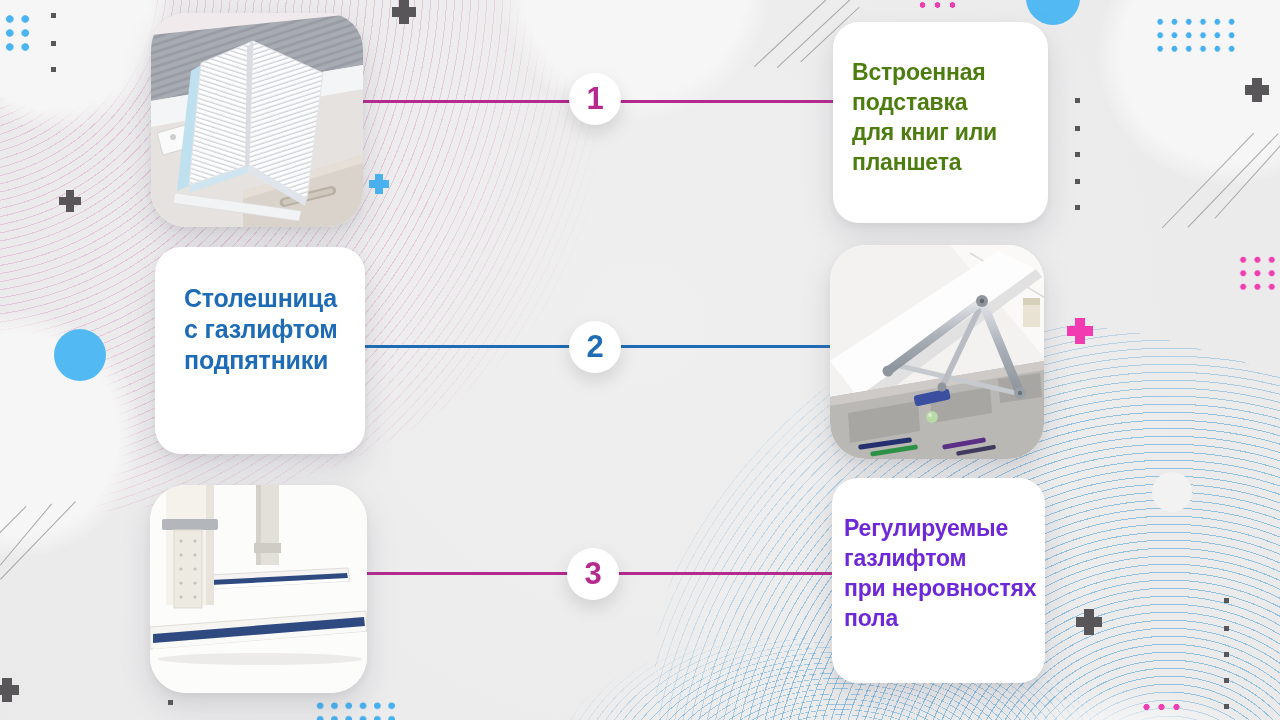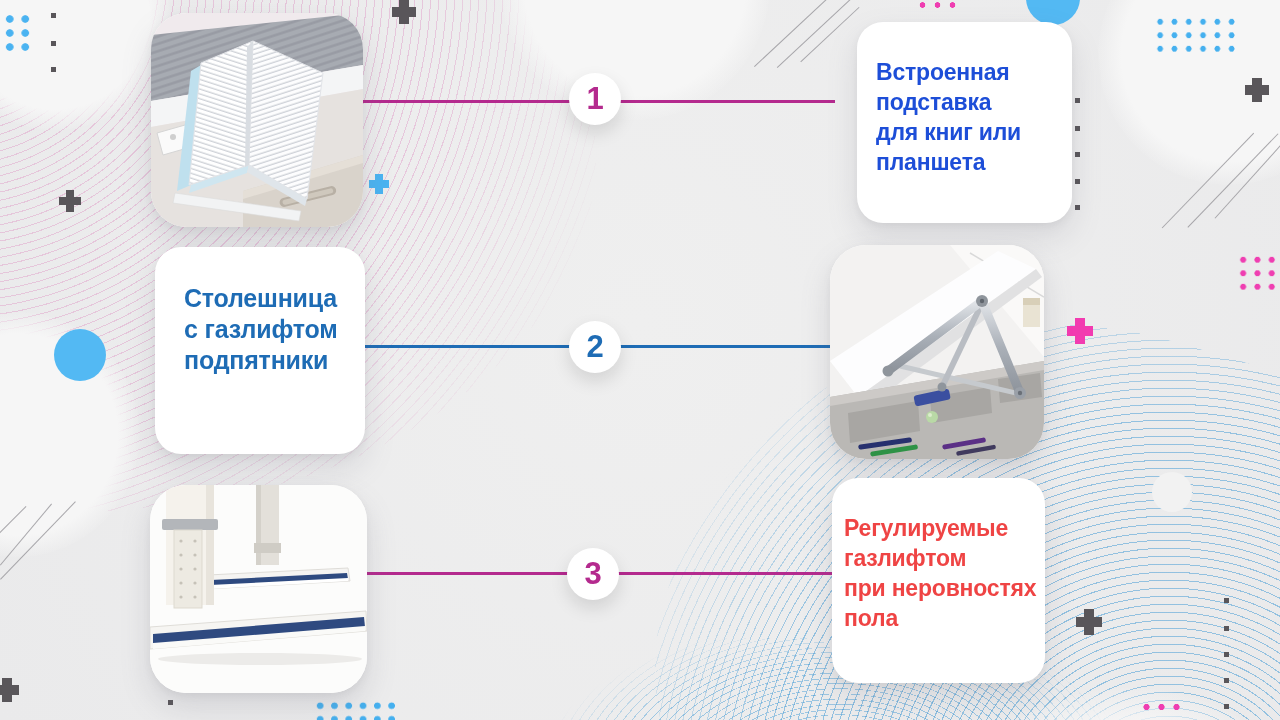--- a/index.html
+++ b/index.html
@@ -77,25 +77,25 @@
   .photo-card{position:absolute;border-radius:36px;overflow:hidden;background:#fff;
      box-shadow:0 14px 30px rgba(110,110,125,0.20), 0 3px 8px rgba(0,0,0,0.05);}
   .photo-card svg{display:block;width:100%;height:100%;}
   .p1{left:151px;top:13px;width:212px;height:214px;}
   .p2{left:830px;top:245px;width:214px;height:214px;}
   .p3{left:150px;top:485px;width:217px;height:208px;}
 
   .text-card{position:absolute;background:#fff;border-radius:26px;
      box-shadow:0 14px 30px rgba(110,110,125,0.18), 0 3px 8px rgba(0,0,0,0.05);
      font-weight:bold;letter-spacing:-0.2px;box-sizing:border-box;}
-  .t1{left:833px;top:22px;width:215px;height:201px;color:#1d4ed8;
-      font-size:23px;line-height:1.3;padding:36px 6px 0 19px;margin-left:24px;}
+  .t1{left:833px;top:22px;width:215px;height:201px;color:#4d7c0f;
+      font-size:23px;line-height:1.3;padding:36px 6px 0 19px;}
   .t2{left:155px;top:247px;width:210px;height:207px;color:#1e6cb5;
       font-size:25px;line-height:1.24;padding:36px 4px 0 29px;}
-  .t3{left:832px;top:478px;width:213px;height:205px;color:#ef4444;
+  .t3{left:832px;top:478px;width:213px;height:205px;color:#6d28d9;
       font-size:23px;line-height:1.3;padding:36px 2px 12px 12px;}
 
   .conn{position:absolute;height:3px;}
   .l1{left:360px;top:100px;width:475px;background:#b42a8e;}
   .l2{left:363px;top:345px;width:468px;background:#1e6cb5;}
   .l3{left:365px;top:572px;width:468px;background:#b42a8e;}
 
   .numcircle{position:absolute;width:52px;height:52px;border-radius:50%;background:#fff;
      box-shadow:0 8px 18px rgba(0,0,0,0.12);display:flex;align-items:center;justify-content:center;
      font-size:31px;font-weight:bold;}

